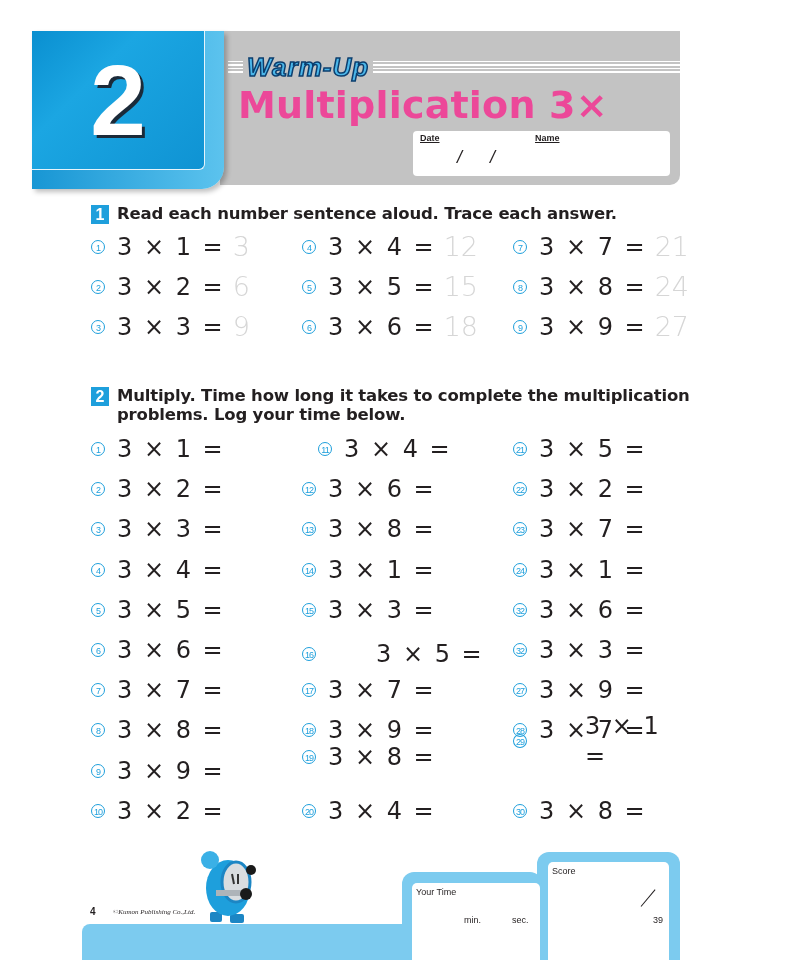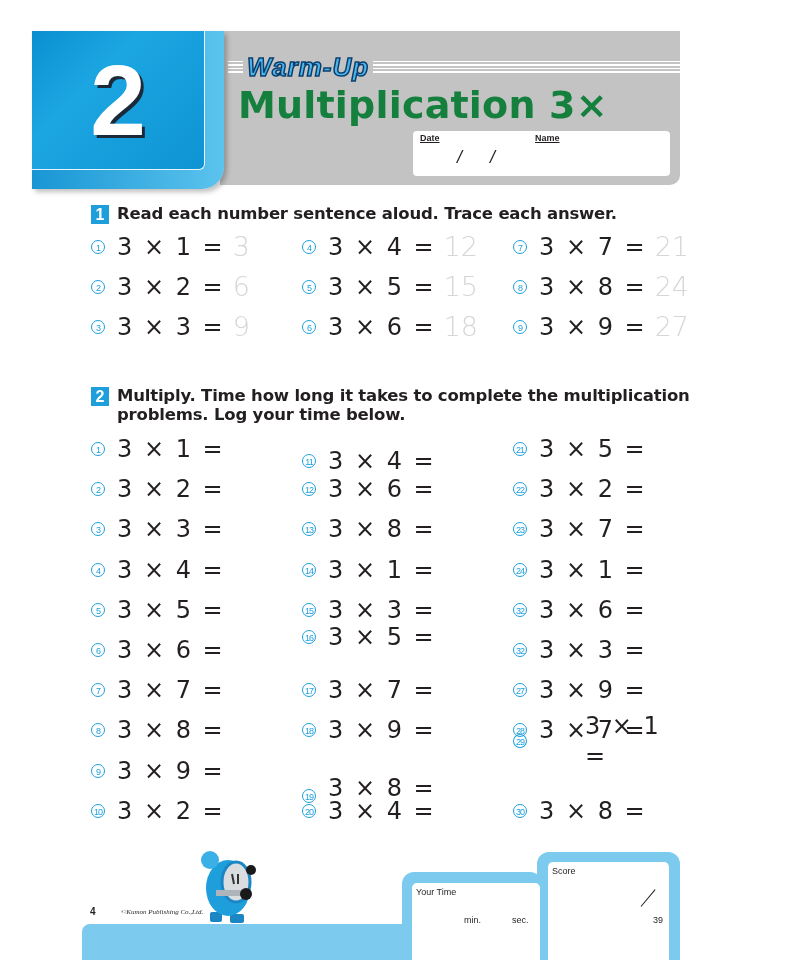--- a/index.html
+++ b/index.html
@@ -6,21 +6,21 @@
   body { width:785px; height:960px; position:relative; overflow:hidden; font-family:"DejaVu Sans", sans-serif; color:#231f20; }
 
   
   .header-band { position:absolute; left:220px; top:31px; width:460px; height:154px; background:#c3c3c3; border-radius:0 0 10px 0; }
   .stripes { position:absolute; left:228px; top:61px; width:452px; height:12px;
     background: repeating-linear-gradient(to bottom, #ffffff 0 1.3px, transparent 1.3px 3.5px); }
   .unit-tab { position:absolute; left:32px; top:31px; width:192px; height:158px; background:linear-gradient(90deg,#1896d4,#5cc3ee); border-radius:0 0 22px 0; box-shadow:3px 3px 5px rgba(0,0,0,.25); }
   .unit-inner { position:absolute; left:32px; top:31px; width:172px; height:138px; background:linear-gradient(135deg,#0a8fd0 0%,#1ba6e2 35%,#0f93d3 100%); border:1px solid #e6f4fb; border-left:none; border-top:none; border-radius:0 0 6px 0; }
   .unit-number { position:absolute; left:32px; top:40px; width:172px; text-align:center; font:bold 100px/120px "Liberation Sans", sans-serif; color:#ffffff; text-shadow:3px 3px 0 #1b2a39; }
   .warmup { position:absolute; left:243px; top:53px; font:italic bold 26px/28px "Liberation Sans", sans-serif; color:#4bb7ea; -webkit-text-stroke:1.5px #0b3e6e; background:#c3c3c3; padding:0 4px; letter-spacing:1px; }
-  .title { position:absolute; left:238px; top:80px; font:bold 38px/50px "DejaVu Sans", sans-serif; color:#15803d; letter-spacing:0.2px; }
+  .title { position:absolute; left:238px; top:80px; font:bold 38px/50px "DejaVu Sans", sans-serif; color:#ec4899; letter-spacing:0.2px; }
   .date-box { position:absolute; left:413px; top:131px; width:257px; height:45px; background:#ffffff; border-radius:4px; }
   .date-label, .name-label { position:absolute; top:2px; font:bold 9px/11px "Liberation Sans", sans-serif;text-decoration:underline; }
   .date-label { left:7px; } .name-label { left:122px; }
   .date-slash { position:absolute; top:14px; font:italic 18px/24px "Liberation Sans", sans-serif; }
 
   
   .sec-head { position:absolute; left:91px; display:flex; align-items:flex-start; }
   .sec-num { width:18px; height:19px; background:#1e9fdc; color:#fff; font:bold 16px/19px "Liberation Sans", sans-serif; text-align:center; margin-right:8px; margin-top:1px; }
   .sec-text { font:bold 16.5px/19px "DejaVu Sans", sans-serif; color:#231f20; letter-spacing:-0.2px; }
 
@@ -30,21 +30,21 @@
   .ans { font:27px/30px "DejaVu Sans", sans-serif; color:#d6d6d6; font-weight:300; margin-left:10px; }
 
   
   .footer-band { position:absolute; left:82px; top:924px; width:598px; height:36px; background:#7ccbef; border-radius:8px 0 0 0; }
   .time-box { position:absolute; left:402px; top:872px; width:140px; height:100px; background:#7ccbef; border-radius:12px 12px 0 0; }
   .time-inner { position:absolute; left:412px; top:883px; width:128px; height:90px; background:#ffffff; border-radius:5px 5px 0 0; }
   .score-box { position:absolute; left:537px; top:852px; width:143px; height:120px; background:#7ccbef; border-radius:12px 12px 0 0; }
   .score-inner { position:absolute; left:548px; top:862px; width:121px; height:110px; background:#ffffff; border-radius:5px 5px 0 0; }
   .small-label { position:absolute; font:9px/11px "Liberation Sans", sans-serif; color:#231f20; }
   .page-num { position:absolute; left:90px; top:906px; font:bold 10px/12px "Liberation Sans", sans-serif; }
-  .copyright { position:absolute; left:113px; top:906px; font:italic 7px/12px "Liberation Serif", serif;margin-left:8px; }
+  .copyright { position:absolute; left:113px; top:906px; font:italic 7px/12px "Liberation Serif", serif; }
   .slash-line { position:absolute; left:641px; top:906px; width:22px; height:1px; background:#231f20; transform:rotate(-50deg); transform-origin:left center; }
   .clock { position:absolute; left:196px; top:850px; }
 </style>
 </head>
 <body>
 
 <div class="header-band"></div>
 <div class="stripes"></div>
 <div class="unit-tab"></div>
 <div class="unit-inner"></div>
@@ -164,21 +164,21 @@
     <div class="prob" style="left: 91px; top: 755.6px;">
       <span class="pnum">9</span>
       <span class="expr">3 × 9 =</span>
       <span class="answer-blank" style="display:inline-block;width:50px;height:26px"></span>
     </div>
     <div class="prob" style="left: 91px; top: 795.8px;">
       <span class="pnum">10</span>
       <span class="expr">3 × 2 =</span>
       <span class="answer-blank" style="display:inline-block;width:50px;height:26px"></span>
     </div>
-    <div class="prob" style="left: 302px; top: 434px; margin-top: 12px;">
+    <div class="prob" style="left: 318px; top: 434px;">
       <span class="pnum">11</span>
       <span class="expr">3 × 4 =</span>
       <span class="answer-blank" style="display:inline-block;width:50px;height:26px"></span>
     </div>
     <div class="prob" style="left: 302px; top: 474.2px;">
       <span class="pnum">12</span>
       <span class="expr">3 × 6 =</span>
       <span class="answer-blank" style="display:inline-block;width:50px;height:26px"></span>
     </div>
     <div class="prob" style="left: 302px; top: 514.4px;">
@@ -189,36 +189,36 @@
     <div class="prob" style="left: 302px; top: 554.6px;">
       <span class="pnum">14</span>
       <span class="expr">3 × 1 =</span>
       <span class="answer-blank" style="display:inline-block;width:50px;height:26px"></span>
     </div>
     <div class="prob" style="left: 302px; top: 594.8px;">
       <span class="pnum">15</span>
       <span class="expr">3 × 3 =</span>
       <span class="answer-blank" style="display:inline-block;width:50px;height:26px"></span>
     </div>
-    <div class="prob" style="left: 302px; top: 622px;">
+    <div class="prob" style="left: 302px; top: 639px; gap: 48px;">
       <span class="pnum">16</span>
       <span class="expr">3 × 5 =</span>
       <span class="answer-blank" style="display:inline-block;width:50px;height:26px"></span>
     </div>
     <div class="prob" style="left: 302px; top: 675.2px;">
       <span class="pnum">17</span>
       <span class="expr">3 × 7 =</span>
       <span class="answer-blank" style="display:inline-block;width:50px;height:26px"></span>
     </div>
     <div class="prob" style="left: 302px; top: 715.4px;">
       <span class="pnum">18</span>
       <span class="expr">3 × 9 =</span>
       <span class="answer-blank" style="display:inline-block;width:50px;height:26px"></span>
     </div>
-    <div class="prob" style="left: 302px; top: 773px; align-items: flex-end;">
+    <div class="prob" style="left: 302px; top: 742px;">
       <span class="pnum">19</span>
       <span class="expr">3 × 8 =</span>
       <span class="answer-blank" style="display:inline-block;width:50px;height:26px"></span>
     </div>
     <div class="prob" style="left: 302px; top: 795.8px;">
       <span class="pnum">20</span>
       <span class="expr">3 × 4 =</span>
       <span class="answer-blank" style="display:inline-block;width:50px;height:26px"></span>
     </div>
     <div class="prob" style="left: 513px; top: 434px;">

